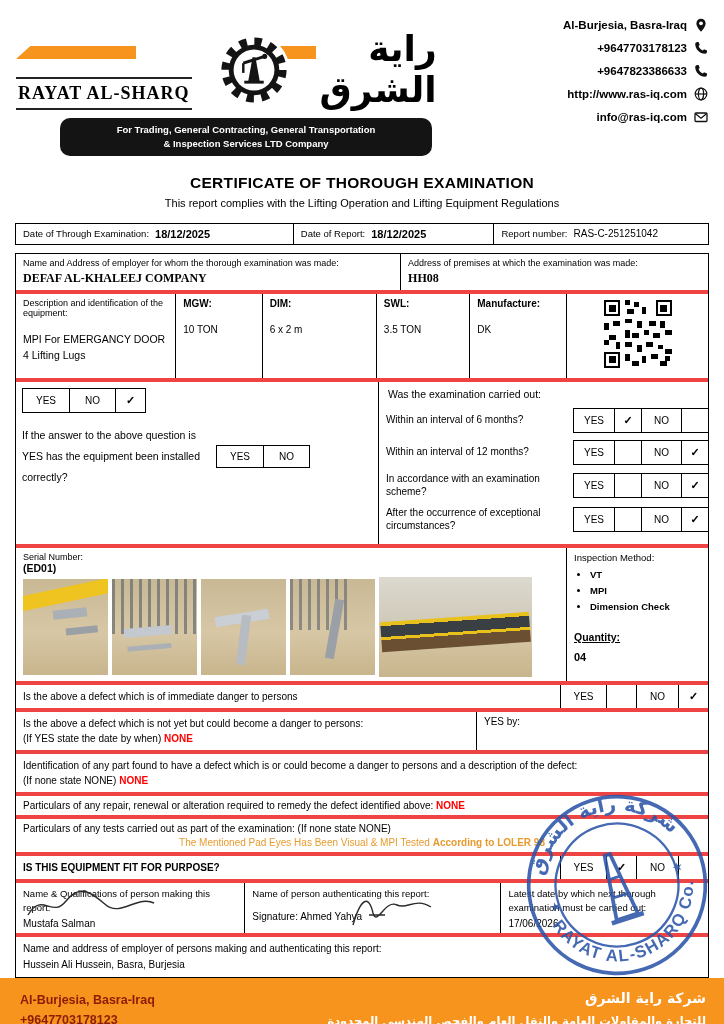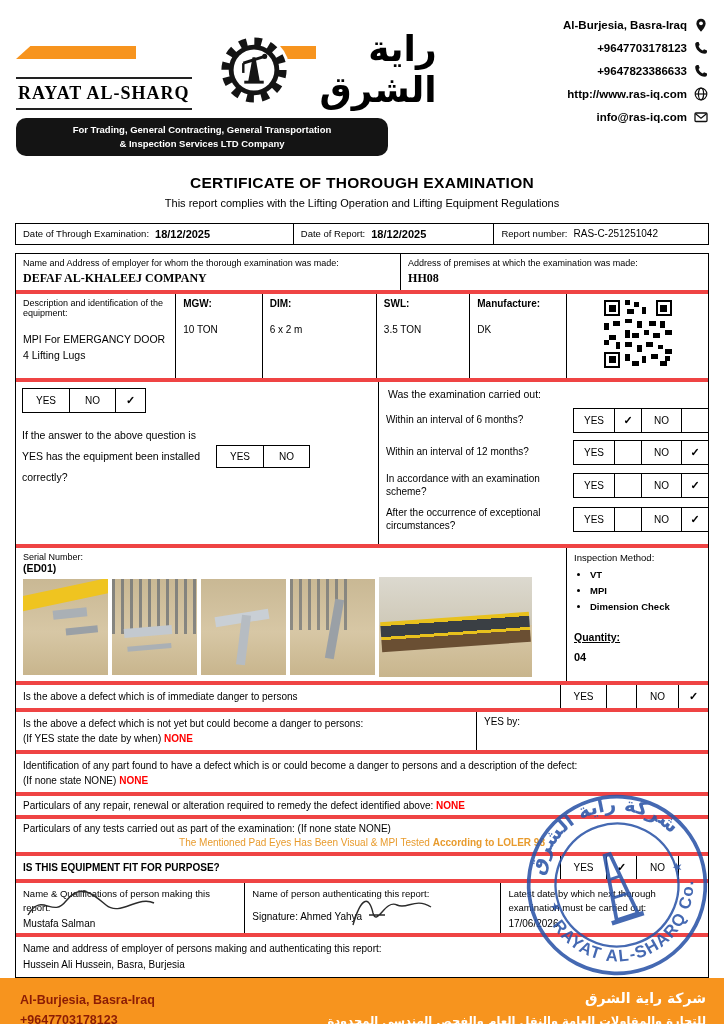--- a/index.html
+++ b/index.html
@@ -10,21 +10,21 @@
   
   .header { display:flex; justify-content:space-between; padding:12px 16px 4px 16px; }
   .logo-col { width:400px; }
   .logo-row { display:flex; align-items:flex-end; gap:26px; position:relative; padding:2px 0; }
   .wing { position:absolute; height:13px; background:#F7941E; top:34px; z-index:0; }
   .wing.l { left:0; width:120px; clip-path:polygon(0 100%,12% 0,100% 0,100% 100%); }
   .wing.r { left:250px; width:120px; clip-path:polygon(0 0,88% 0,100% 100%,0 100%); }
   .company-en { font-family:"Liberation Serif", serif; font-weight:bold; font-size:18px; letter-spacing:1px; border-top:2px solid #222; border-bottom:2px solid #222; padding:4px 2px; background:#fff; position:relative; z-index:1; white-space:nowrap; }
   .gear-wrap { position:relative; z-index:1; background:#fff; border-radius:50%; }
   .company-ar { font-family:"DejaVu Sans", sans-serif; font-weight:bold; font-size:36px; position:relative; z-index:1; background:#fff; padding:0 4px;margin-top:14px; }
-  .tagline { margin-top:6px; background:#141414; color:#fff; border-radius:10px; padding:5px 8px; text-align:center; font-size:9.5px; font-weight:bold; line-height:1.45; width:372px; }
+  .tagline { margin-top:6px; background:#141414; color:#fff; border-radius:10px; padding:5px 8px; text-align:center; font-size:9.5px; font-weight:bold; line-height:1.45; width:372px;margin-left:44px; }
   .contacts { display:flex; flex-direction:column; align-items:flex-end; gap:9px; padding-top:6px; }
   .contact-row { display:flex; align-items:center; gap:7px; font-weight:bold; font-size:11.5px; }
   .cicon { width:14px; height:14px; display:inline-flex; }
   .cicon svg { width:14px; height:14px; }
 
   .divider { height:7px; background:#F7941E; position:relative; margin-top:2px; }
   .divider-black { position:absolute; right:0; top:0; height:100%; width:160px; background:#101010; }
 
   
   .titleblock { text-align:center; padding:12px 0 6px 0; }

